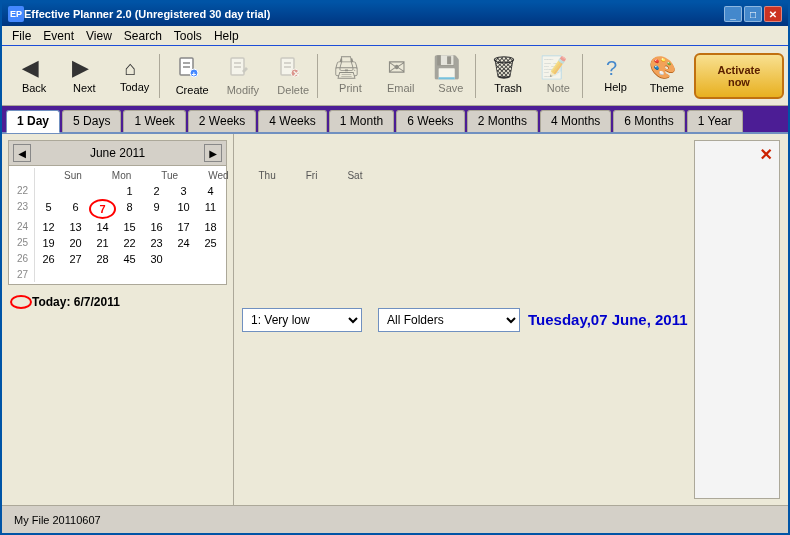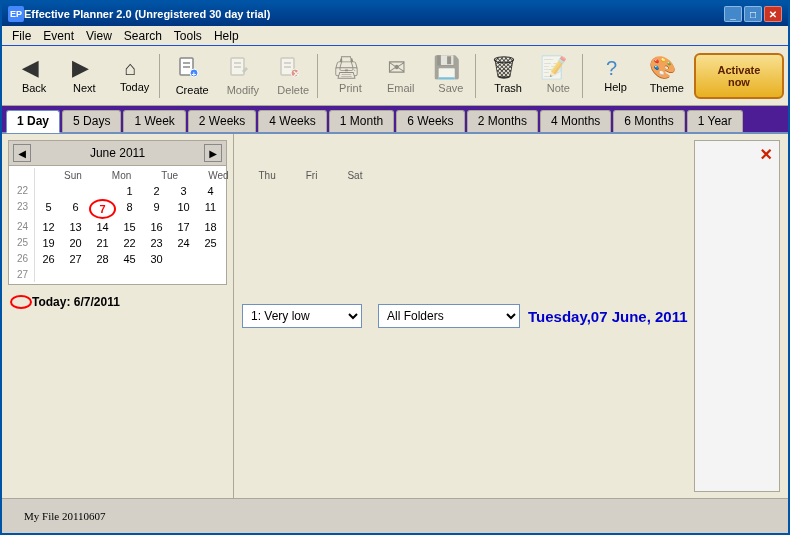--- a/index.html
+++ b/index.html
@@ -294,26 +294,25 @@
       color: #cc2200;
       font-size: 16px;
       cursor: pointer;
       font-weight: bold;
     }
 
     
     .status-bar {
       background: #d4d0c8;
       border-top: 1px solid #aca899;
-      padding: 2px 22px;
+      padding: 2px 12px;
       font-size: 11px;
-      height: 35px;
-      display: flex;
-      align-items: center;
-      font-family: Liberation Serif, serif;
+      height: 28px;
+      display: flex;
+      align-items: center;
     }
   </style>
 </head>
 <body>
 
 <div class="window">
 
   <div class="title-bar">
     <div class="title-bar-left">
       <div class="title-bar-icon">EP</div>

